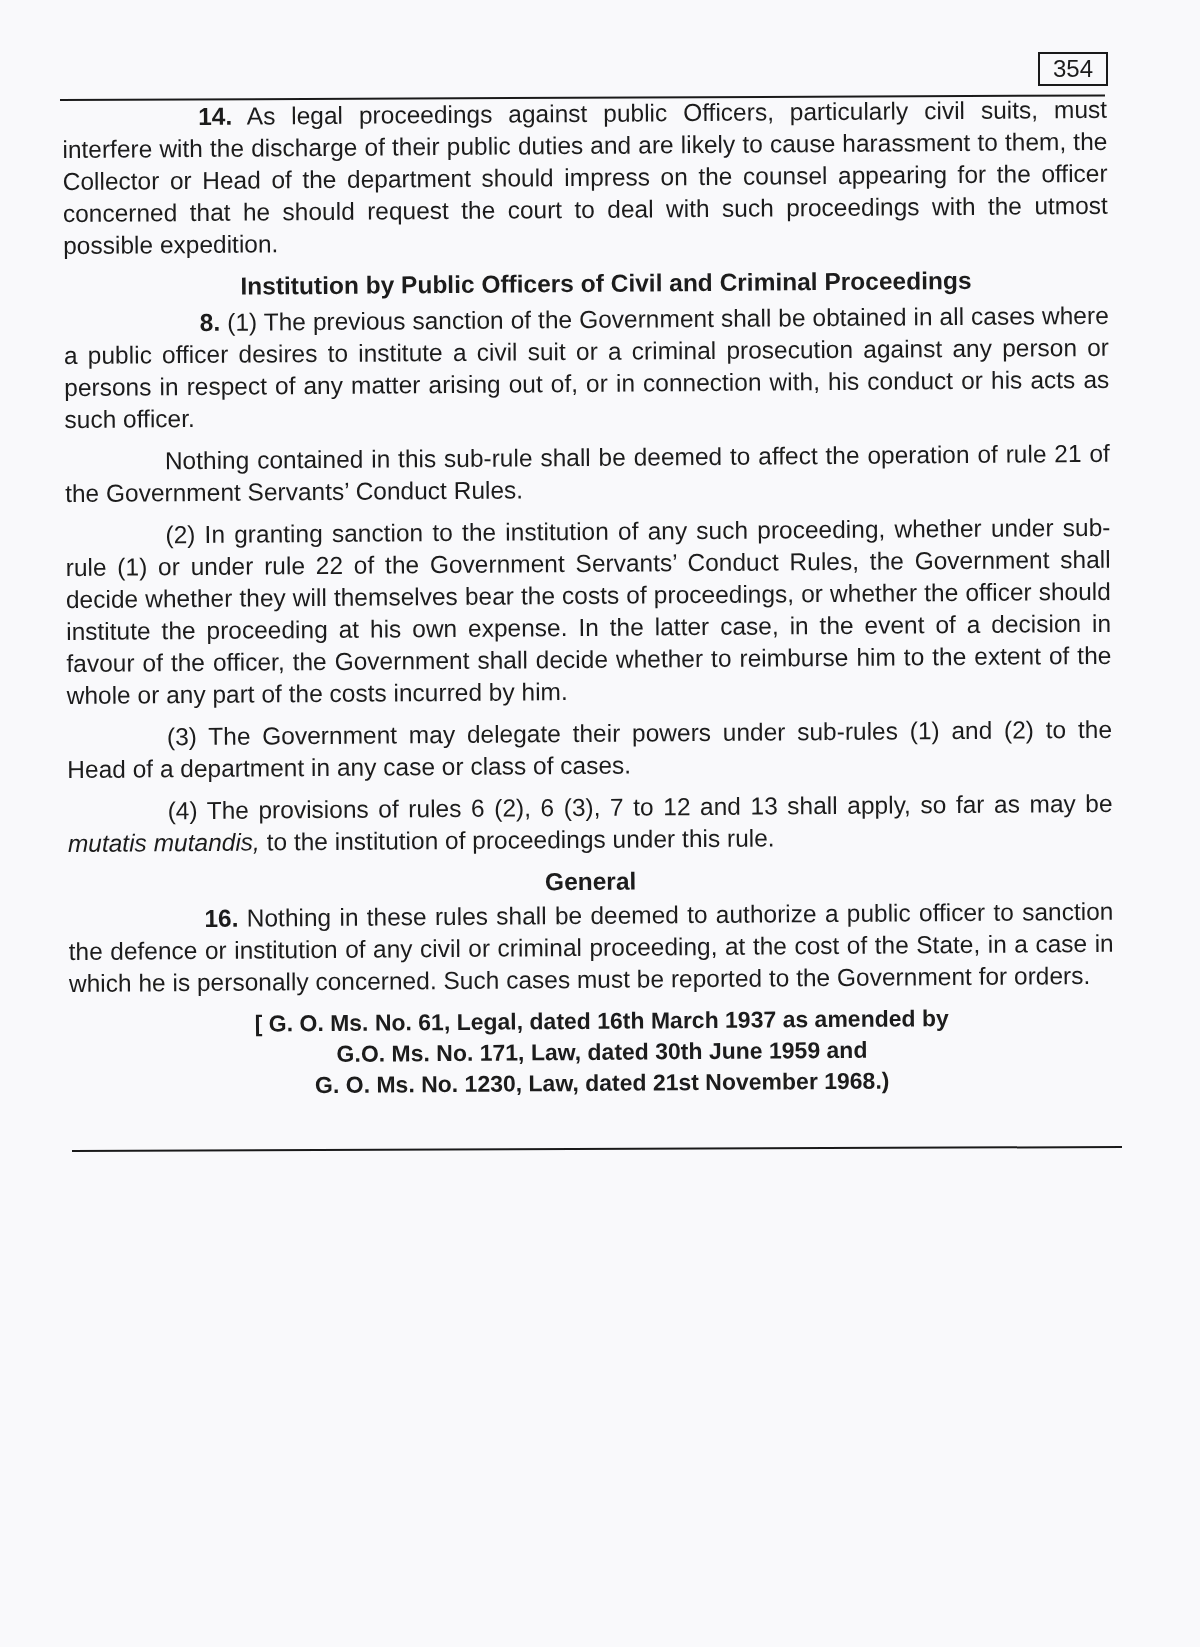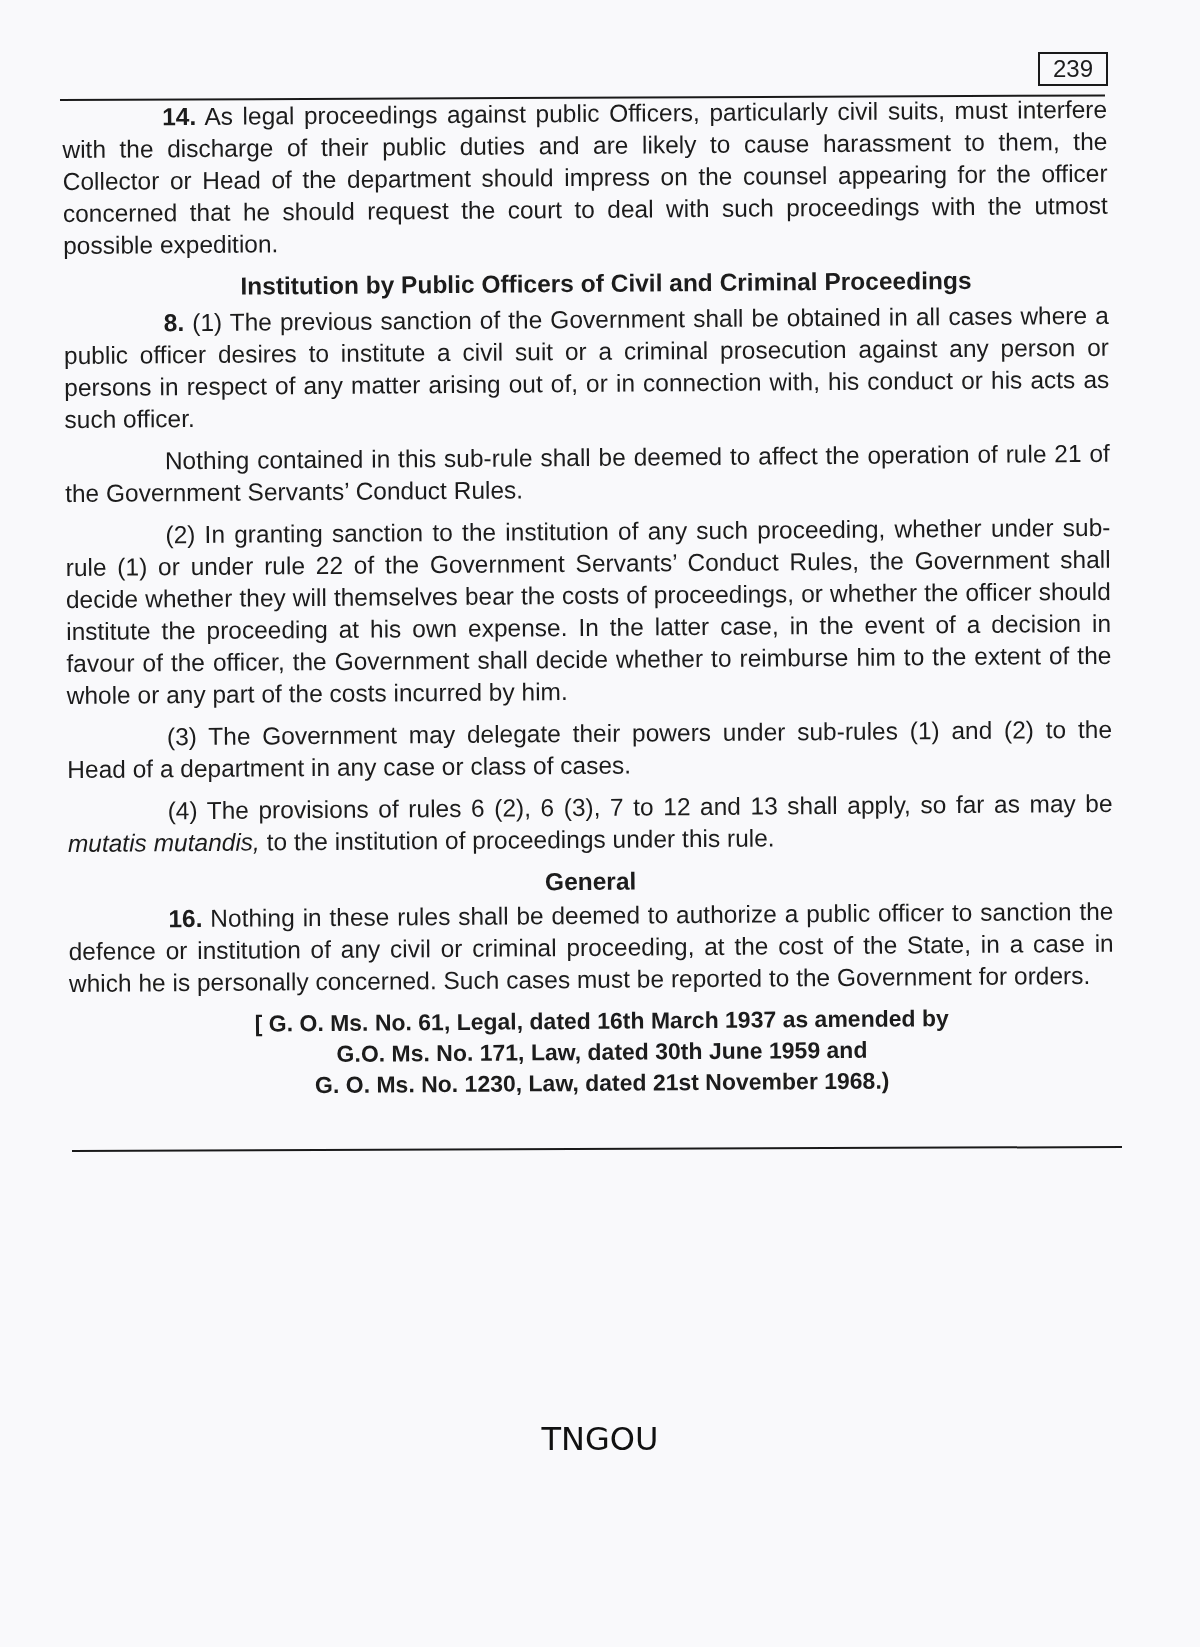--- a/index.html
+++ b/index.html
@@ -23,21 +23,21 @@
   }
   .rule.top { left: 60px; width: 1045px; top: 99px; transform: rotate(-0.25deg); transform-origin: left center; }
   .rule.bottom { left: 72px; width: 1050px; top: 1150px; transform: rotate(-0.22deg); transform-origin: left center; }
   .body {
     position: absolute; left: 62px; top: 102px; width: 1045px;
     font-size: 24.5px; line-height: 32px;
     transform: rotate(-0.45deg); transform-origin: left top;
   }
   p { margin: 0 0 10px 0; text-align: justify; }
   .indent { text-indent: 100px; }
-  .num { font-weight: bold; }
+  .num { font-weight: bold; margin-left: 36px; }
   h2 {
     margin: 8px 0 4px 0;
     font-size: 24.5px; font-weight: bold; text-align: center;
     padding-left: 40px;
   }
   .gen { margin: 6px 0 2px 0; padding-left: 0; }
   em { font-style: italic; }
   .citation {
     margin-top: 4px;
     font-weight: bold; text-align: center; font-size: 23px; line-height: 31px;
@@ -47,21 +47,21 @@
     position: absolute; left: 0; width: 1200px; top: 1420px;
     text-align: center; font-size: 32px; font-family: "DejaVu Sans", sans-serif;
     color: #111;
   }
 </style>
 </head>
 <body>
 
 <div class="page">
 
-  <div class="page-no">239</div>
+  <div class="page-no">354</div>
 
   <div class="rule top"></div>
 
   <div class="body">
 
     <p class="indent"><span class="num">14.</span><span> As legal proceedings against public Officers, particularly civil suits, must interfere with the discharge of their public duties and are likely to  cause harassment to them, the Collector or Head of the department should impress on the counsel appearing for the officer concerned that he should request the court to deal with such proceedings with the utmost possible expedition.</span></p>
 
     <h2>Institution by Public Officers of Civil and Criminal Proceedings</h2>
 
     <p class="indent"><span class="num">8.</span><span> (1) The previous sanction of the Government shall be obtained in all cases where a public officer desires to institute a civil suit or a criminal prosecution against any person or persons in respect of any matter arising out of, or in connection with, his conduct or his acts as such officer.</span></p>
@@ -80,14 +80,13 @@
 
     <div class="citation">
       <div>[ G. O. Ms. No. 61, Legal, dated 16th March 1937 as amended  by</div>
       <div>G.O. Ms. No. 171, Law, dated 30th June 1959 and</div>
       <div>G. O. Ms. No. 1230, Law, dated  21st  November 1968.)</div>
     </div>
   </div>
 
   <div class="rule bottom"></div>
 
-  <div class="footer">TNGOU</div>
 </div>
 
 </body></html>

